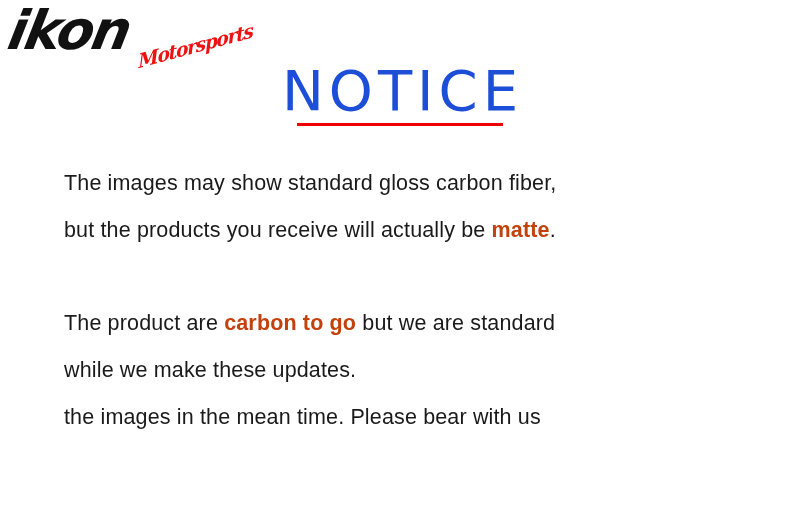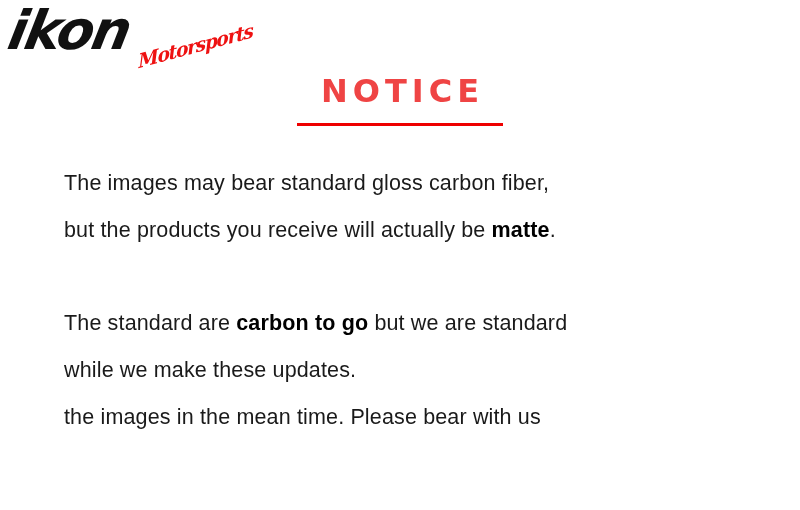--- a/index.html
+++ b/index.html
@@ -58,26 +58,26 @@
   #notice-block {
     position: absolute;
     left: 0;
     top: 66px;
     width: 800px;
     text-align: center;
   }
   #notice-title {
     display: inline-block;
     font-family: "DejaVu Sans", sans-serif;
-    font-weight: bold;
-    font-size: 32px;
+    font-weight: normal;
+    font-size: 56px;
     line-height: 50px;
     letter-spacing: 5px;
     text-indent: 5px;
-    color: #ef4444;
+    color: #1d4ed8;
   }
   #notice-rule {
     width: 206px;
     height: 3px;
     background: #ee0000;
     margin: 7px auto 0 auto;
   }
 
   
   #notice-body {
@@ -93,40 +93,40 @@
     margin-top: 46px;
   }
   .notice-line {
     font-size: 21.5px;
     line-height: 47px;
     letter-spacing: 0.15px;
     color: #1a1a1a;
     white-space: nowrap;
   }
   .hl {
-    color: #000000;
+    color: #c2410c;
     font-weight: bold;
   }
 </style>
 </head>
 <body>
 
 <div id="brand-logo">
   <div id="brand-wordmark">ikon</div>
   <div id="brand-script">Motorsports</div>
 </div>
 
 <div id="notice-block">
   <div id="notice-title">NOTICE</div>
   <div id="notice-rule"></div>
 </div>
 
 <div id="notice-body">
   <div class="notice-paragraph" id="notice-paragraph-1">
-      <div class="notice-line"><span>The images may bear standard gloss carbon fiber,</span></div>
+      <div class="notice-line"><span>The images may show standard gloss carbon fiber,</span></div>
       <div class="notice-line"><span>but the products you receive will actually be </span><span class="hl">matte</span><span>.</span></div>
     </div>
   <div class="notice-paragraph" id="notice-paragraph-2">
-      <div class="notice-line"><span>The standard are </span><span class="hl">carbon to go</span><span> but we are standard</span></div>
+      <div class="notice-line"><span>The product are </span><span class="hl">carbon to go</span><span> but we are standard</span></div>
       <div class="notice-line"><span>while we make these updates.</span></div>
       <div class="notice-line"><span>the images in the mean time. Please bear with us</span></div>
     </div>
 </div>
 
 </body></html>

